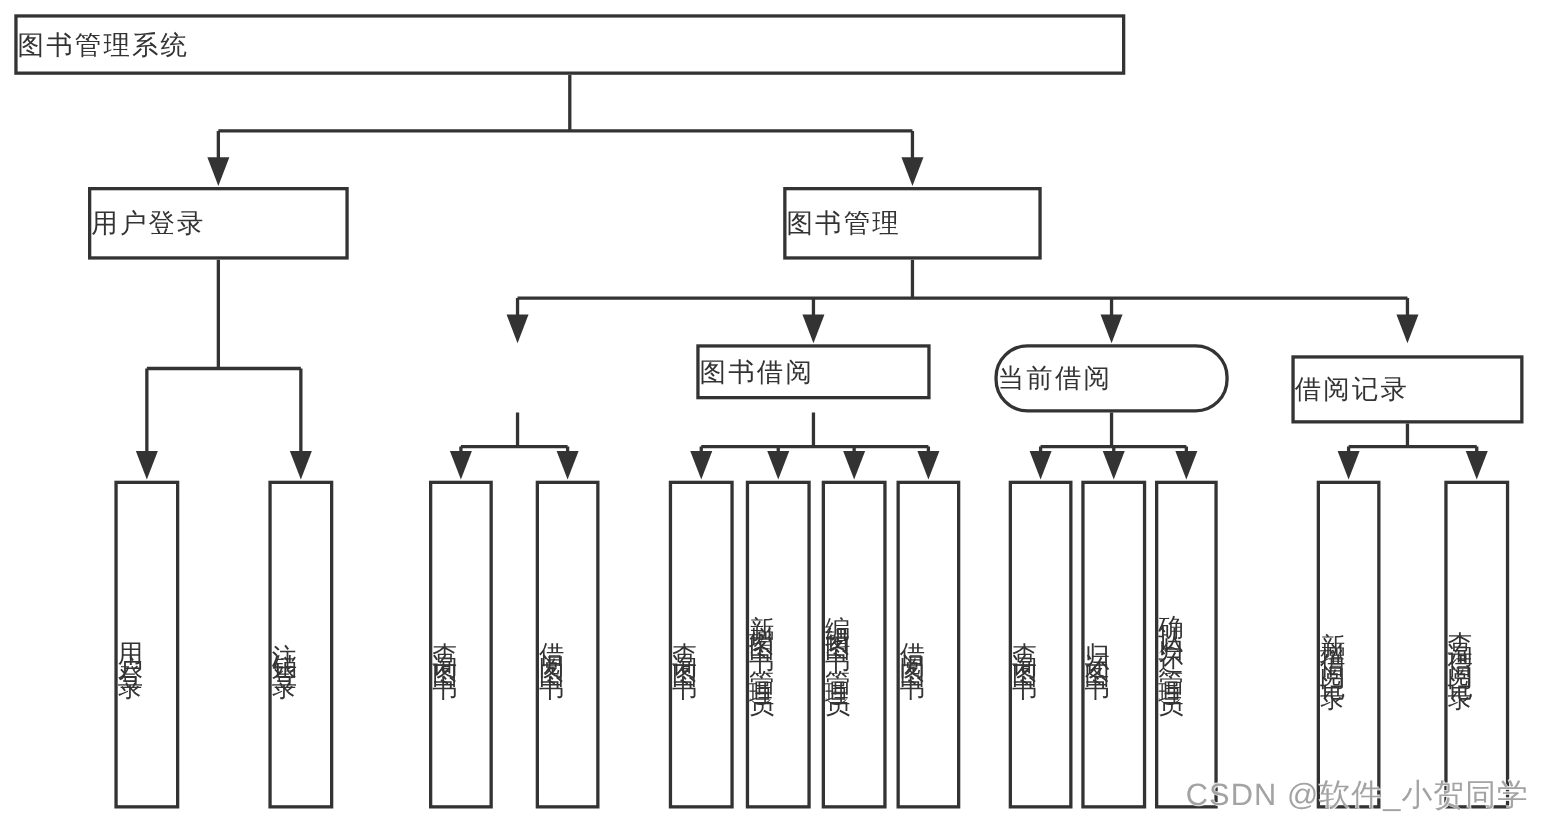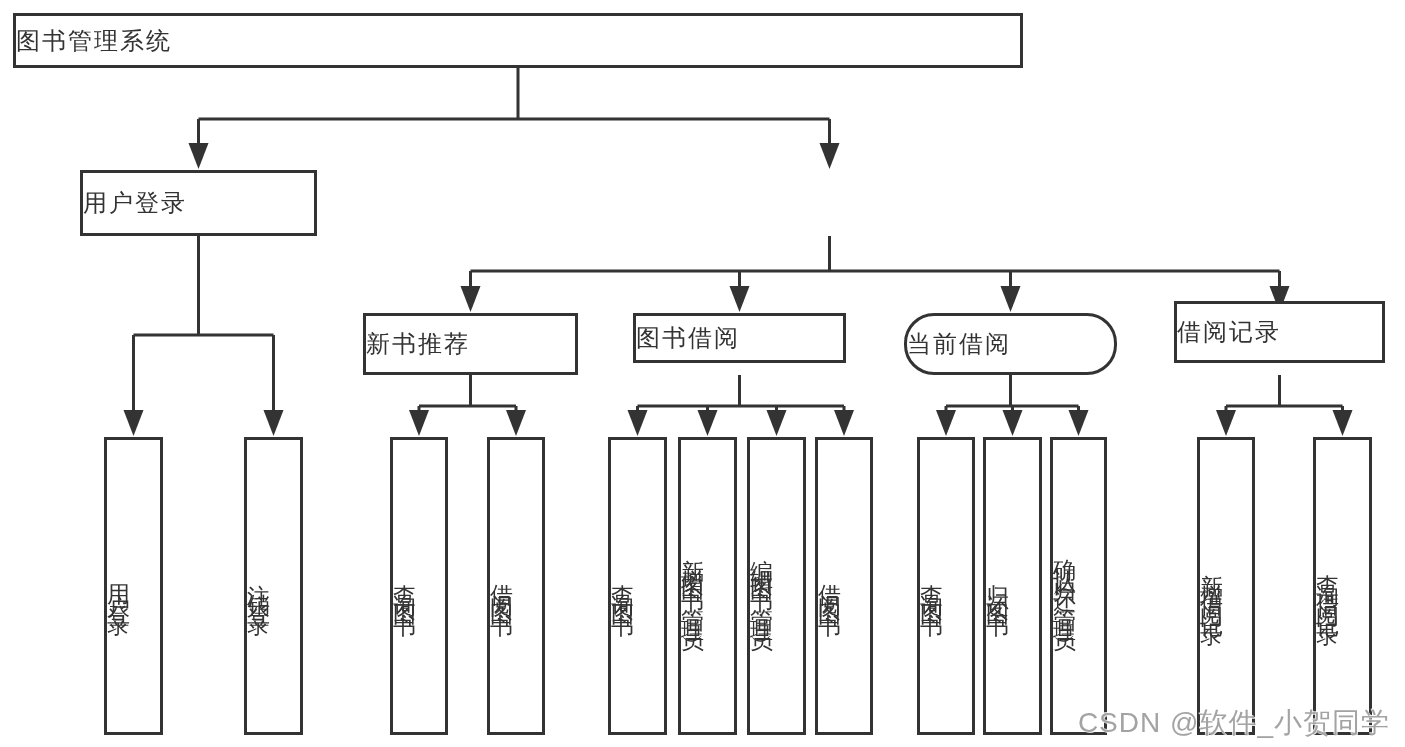--- a/index.html
+++ b/index.html
@@ -103,31 +103,31 @@
     </g>
   </svg>
 
   <div class="box hbox" style="left:13px; top:13px; width:1010px; height:55px;">
     <span>图书管理系统</span>
   </div>
 
   <div class="box hbox" style="left:80px; top:170px; width:237px; height:66px;">
     <span>用户登录</span>
   </div>
+  <div class="box hbox" style="left:712px; top:170px; width:235px; height:66px;">
+    <span>图书管理</span>
+  </div>
 
-  <div class="box hbox" style="left:363px; top:313px; width:215px; height:62px;">
-    <span>新书推荐</span>
-  </div>
   <div class="box hbox" style="left:633px; top:313px; width:213px; height:50px;">
     <span>图书借阅</span>
   </div>
   <div class="box hbox" style="left:904px; top:313px; width:213px; height:62px;border-radius:30px;">
     <span>当前借阅</span>
   </div>
-  <div class="box hbox" style="left:1174px; top:301px; width:211px; height:62px;">
+  <div class="box hbox" style="left:1174px; top:323px; width:211px; height:62px;">
     <span>借阅记录</span>
   </div>
 
   <div class="box vbox" style="left:104px; top:437px; width:59px; height:298px;">
     <span class="vtext">用户登录</span>
   </div>
   <div class="box vbox" style="left:244px; top:437px; width:59px; height:298px;">
     <span class="vtext">注销登录</span>
   </div>
 

